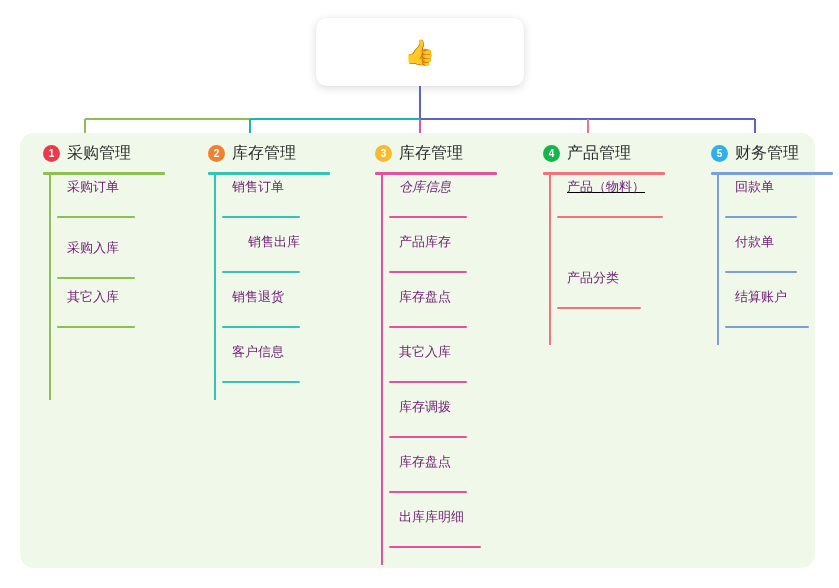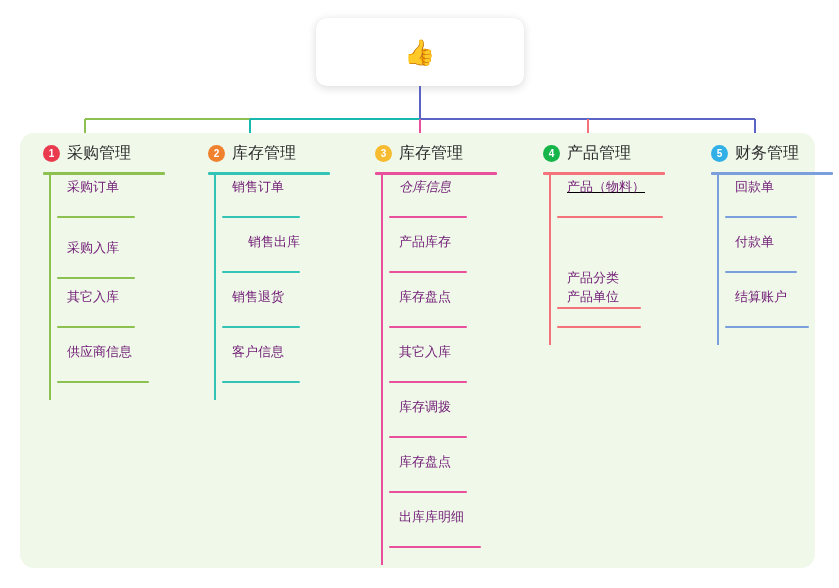--- a/index.html
+++ b/index.html
@@ -158,24 +158,20 @@
         <div class="sub-rule" style="width: 78px; background: rgb(140, 193, 82);"></div>
       </div>
       <div class="sub-item" style="top: 99px;">
         <span class="sub-label">采购入库</span>
         <div class="sub-rule" style="width: 78px; background: rgb(140, 193, 82);"></div>
       </div>
       <div class="sub-item" style="top: 148px;">
         <span class="sub-label">其它入库</span>
         <div class="sub-rule" style="width: 78px; background: rgb(140, 193, 82);"></div>
       </div>
-      <div class="sub-item" style="top: 203px;">
-        <span class="sub-label">供应商信息</span>
-        <div class="sub-rule" style="width: 92px; background: rgb(140, 193, 82);"></div>
-      </div>
     </div>
     <div class="column" style="left: 190px;">
       <div class="col-head">
         <span class="badge" style="background: rgb(240, 129, 47);">2</span>
         <span class="col-title">库存管理</span>
       </div>
       <div class="head-rule" style="width: 122px; background: rgb(52, 196, 181);"></div>
       <div class="spine" style="height: 227px; background: rgb(52, 196, 181);"></div>
       <div class="sub-item" style="top: 38px;">
         <span class="sub-label">销售订单</span>
@@ -238,24 +234,20 @@
       <div class="head-rule" style="width: 122px; background: rgb(244, 114, 122);"></div>
       <div class="spine" style="height: 172px; background: rgb(244, 114, 122);"></div>
       <div class="sub-item" style="top: 38px; text-decoration: underline;">
         <span class="sub-label">产品（物料）</span>
         <div class="sub-rule" style="width: 106px; background: rgb(244, 114, 122);"></div>
       </div>
       <div class="sub-item" style="top: 93px; margin-top: 36px;">
         <span class="sub-label">产品分类</span>
         <div class="sub-rule" style="width: 84px; background: rgb(244, 114, 122);"></div>
       </div>
-      <div class="sub-item" style="top: 148px;">
-        <span class="sub-label">产品单位</span>
-        <div class="sub-rule" style="width: 84px; background: rgb(244, 114, 122);"></div>
-      </div>
     </div>
     <div class="column" style="left: 693px;">
       <div class="col-head">
         <span class="badge" style="background: rgb(49, 176, 232);">5</span>
         <span class="col-title">财务管理</span>
       </div>
       <div class="head-rule" style="width: 122px; background: rgb(123, 159, 220);"></div>
       <div class="spine" style="height: 172px; background: rgb(123, 159, 220);"></div>
       <div class="sub-item" style="top: 38px;">
         <span class="sub-label">回款单</span>

